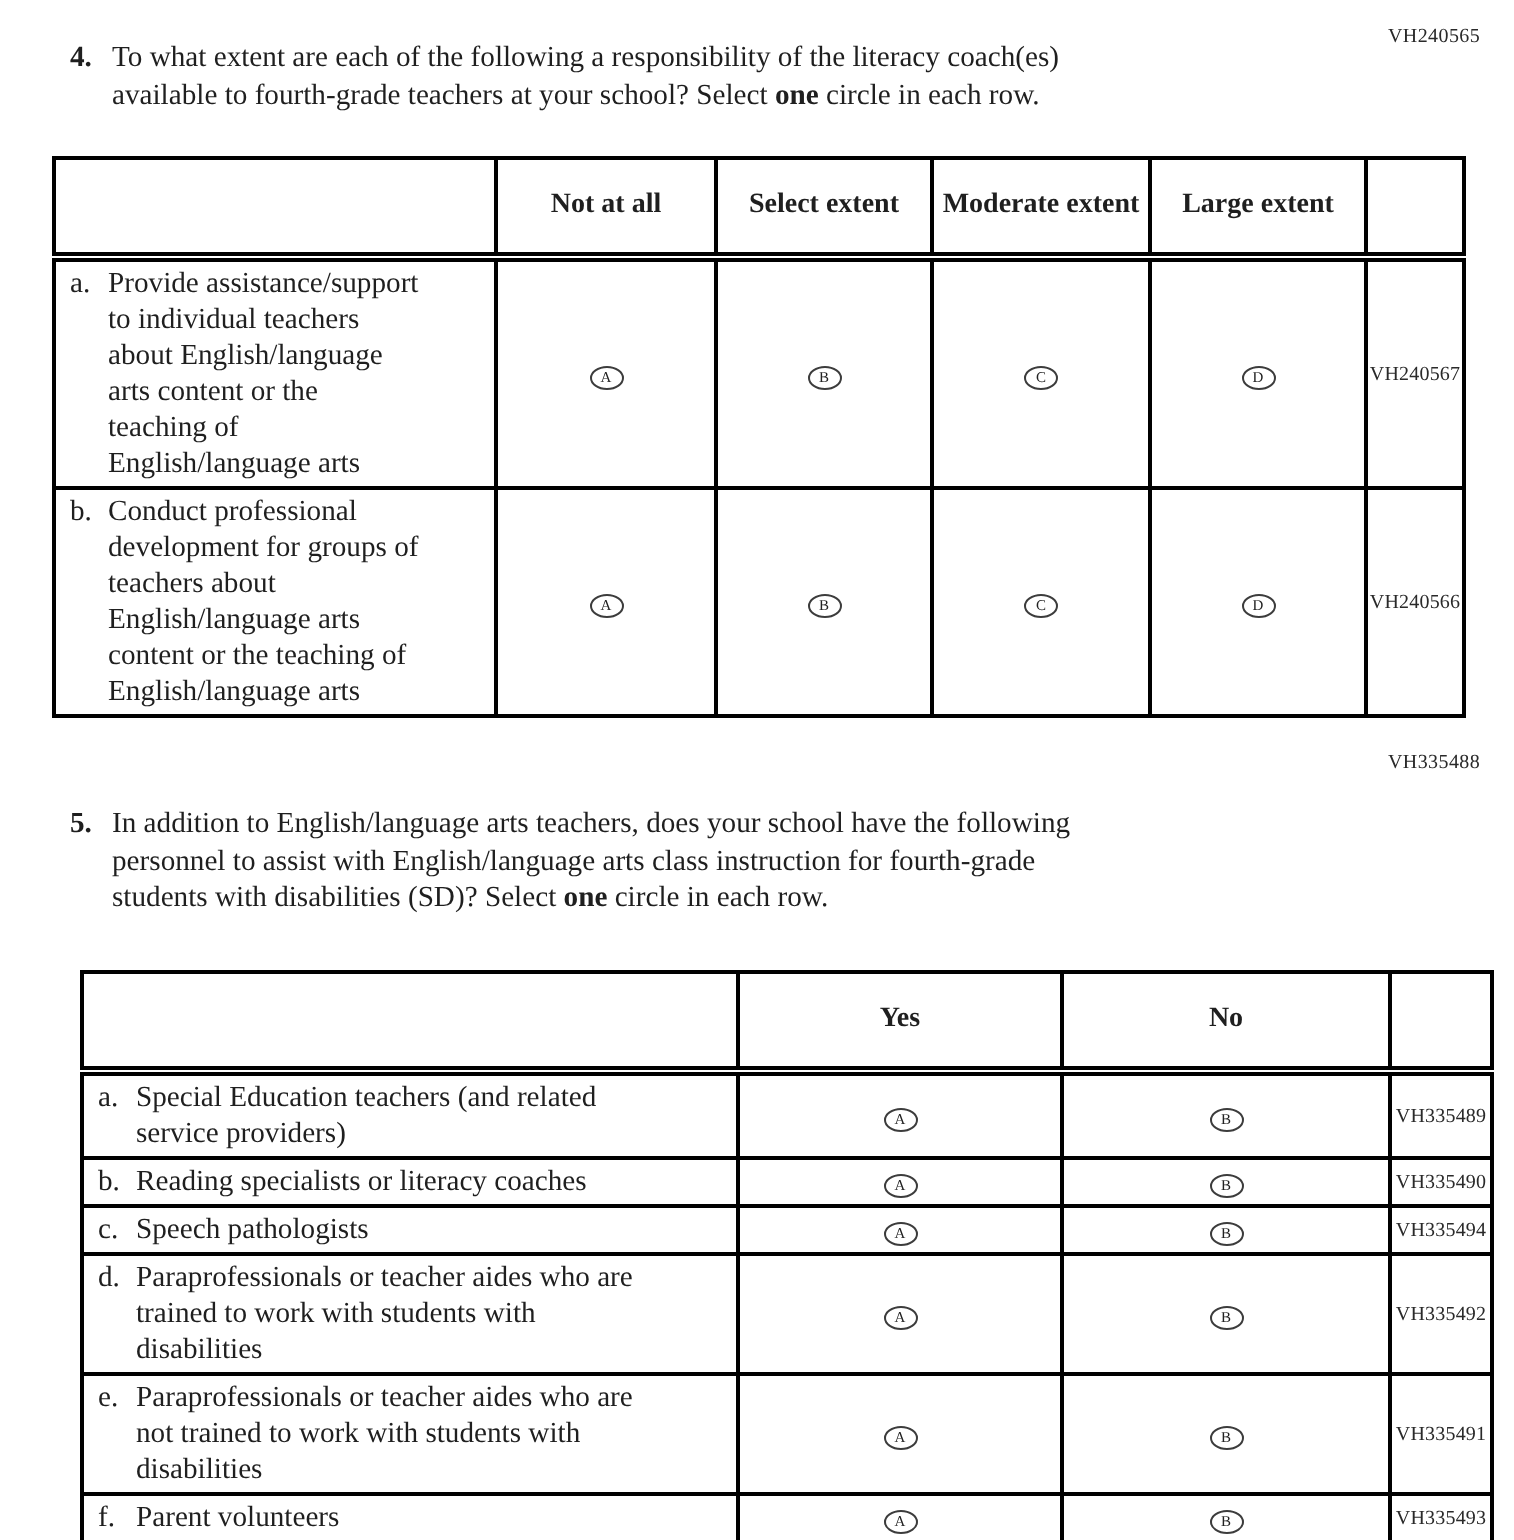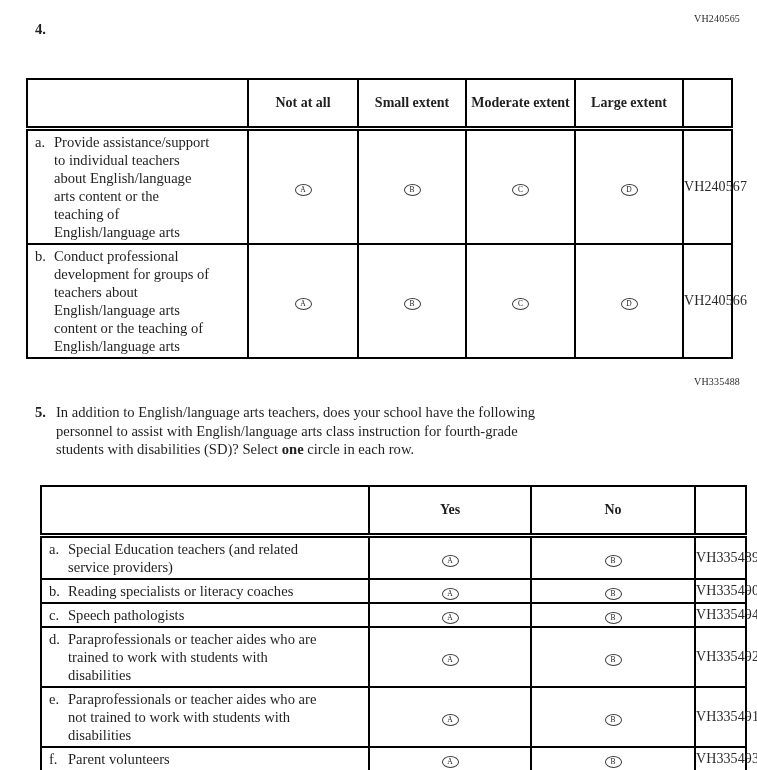--- a/index.html
+++ b/index.html
@@ -65,21 +65,21 @@
     border-radius:50%;
     align-items:center;
     justify-content:center;
     font-size:7.5px;
     line-height:1;
     color:#222;
   }
   .code-cell{
     text-align:center;
     vertical-align:middle;
-    font-size:14px;
+    font-size:10px;
     color:#2a2a2a;
     letter-spacing:.1px;
   }
   td.code-cell, th.code-col{border-left:5px solid #000;}
 
   
   #t1{left:26px;top:78px;width:705px;}
   #t1 thead tr{height:40px;}
   #t1 .row-0{height:110px;}
   #t1 .row-1{height:104px;}
@@ -95,36 +95,38 @@
 </style>
 </head>
 <body>
 
 <div class="page">
 
   <div class="q-code" style="left:694px;top:13px;">VH240565</div>
 
   <div class="q-stem" style="left:35px;top:20px;width:612px;">
     <span class="q-num">4.</span>
+    <p class="q-text"><span>To what extent are each of the following a responsibility of the literacy coach(es)
+available to fourth-grade teachers at your school? Select </span><b>one</b><span> circle in each row.</span></p>
   </div>
 
   <table class="survey" id="t1">
     <colgroup>
       <col style="width:221px">
         <col style="width:110px">
         <col style="width:108px">
       <col style="width:109px">
         <col style="width:108px">
         <col style="width:49px">
     </colgroup>
     <thead>
       <tr>
         <th></th>
         <th>Not at all</th>
-        <th>Small extent</th>
+        <th>Select extent</th>
         <th>Moderate extent</th>
         <th>Large extent</th>
         <th class="code-col"></th>
       </tr>
     </thead>
     <tbody>
       <tr class="row-0">
         <td class="label-cell">
           <div class="lbl">
             <span class="ltr">a.</span>

